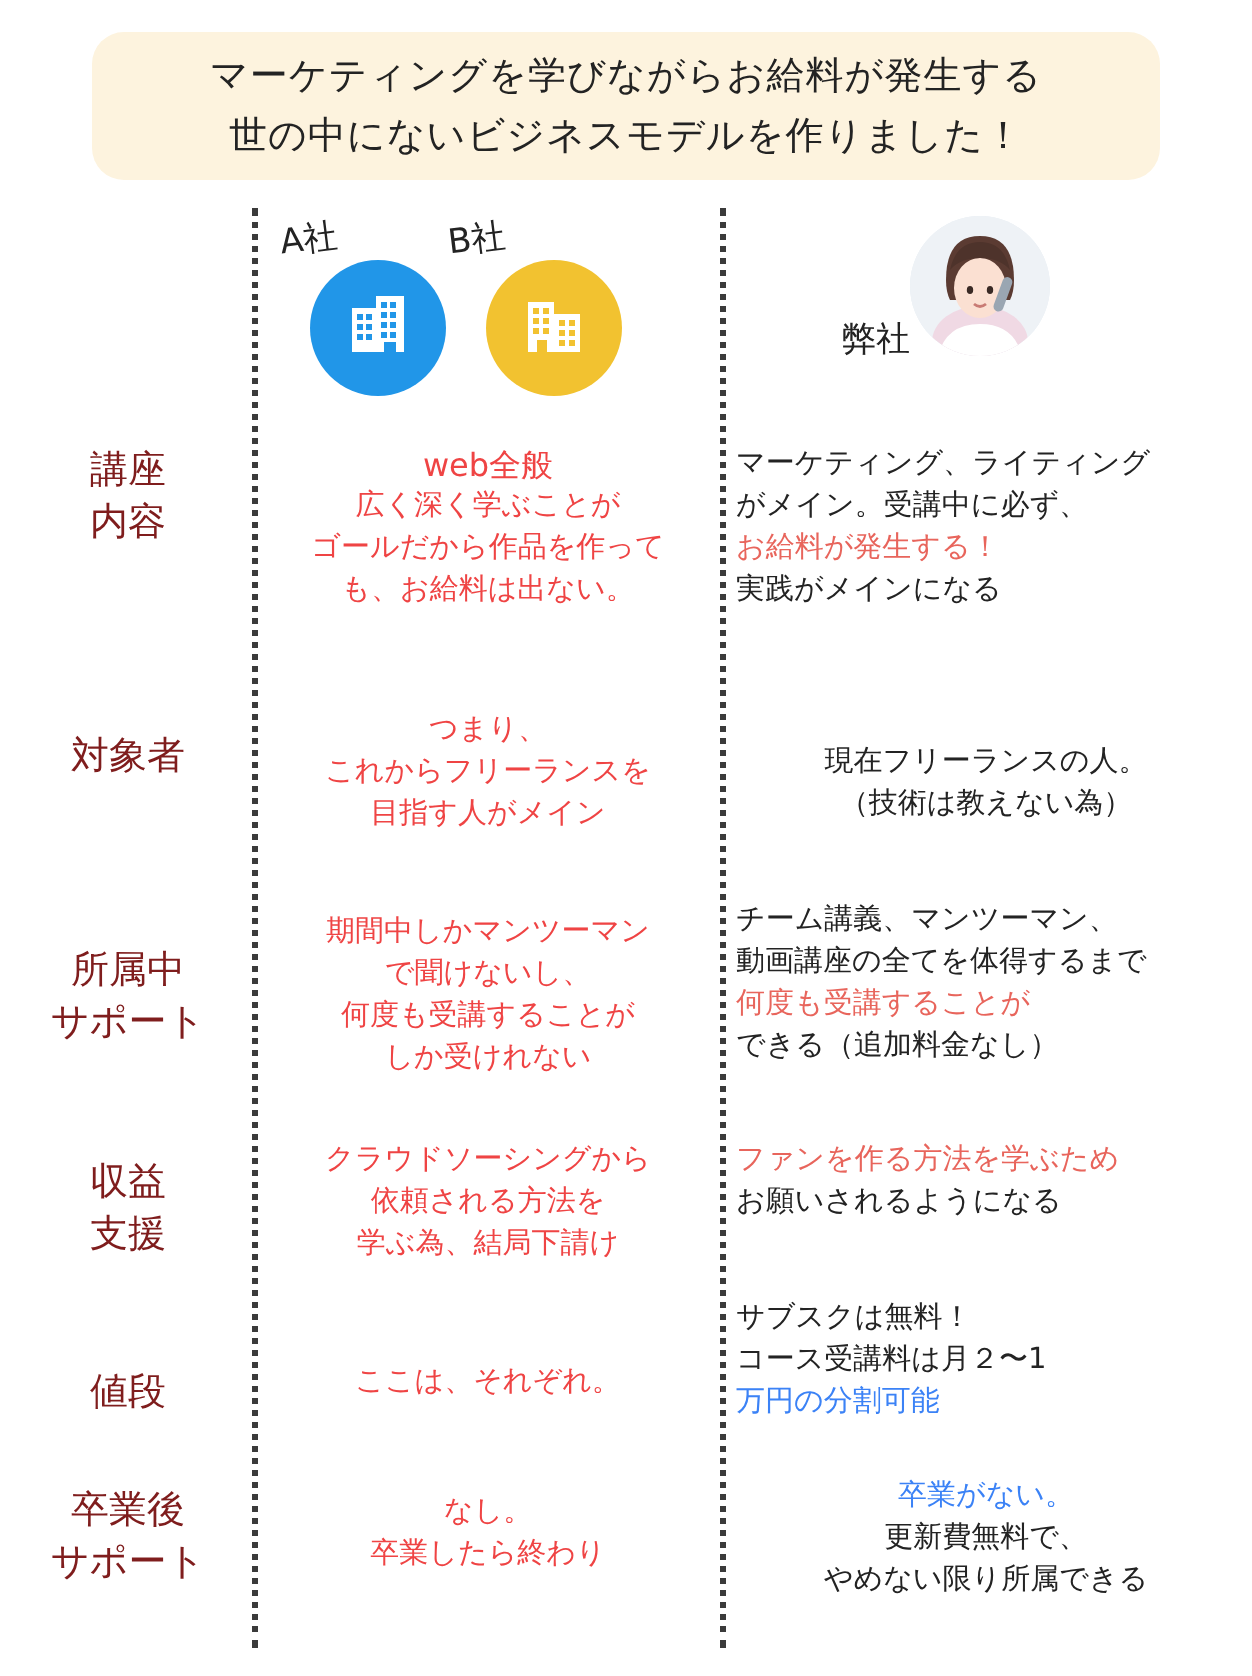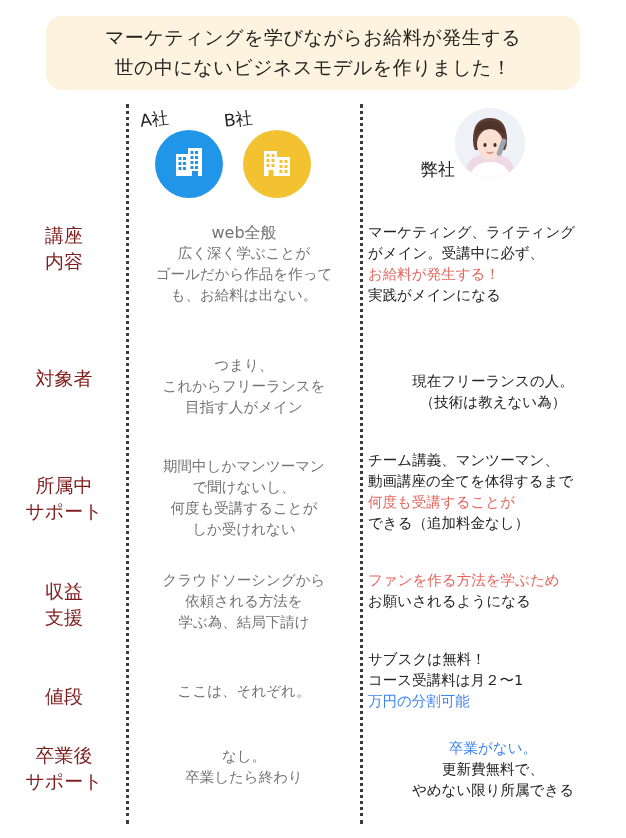--- a/index.html
+++ b/index.html
@@ -137,21 +137,21 @@
     line-height: 26px;
     color: #7f1d1d;
   }
   .cell-mid {
     position: absolute;
     left: 132px;
     width: 224px;
     text-align: center;
     font-size: 14.5px;
     line-height: 21px;
-    color: #737373;
+    color: #ef4444;
   }
   .cell-right {
     position: absolute;
     left: 368px;
     width: 250px;
     font-size: 14.5px;
     line-height: 21px;
     color: #232323;
   }
   .cell-right.centered { text-align: center; }

